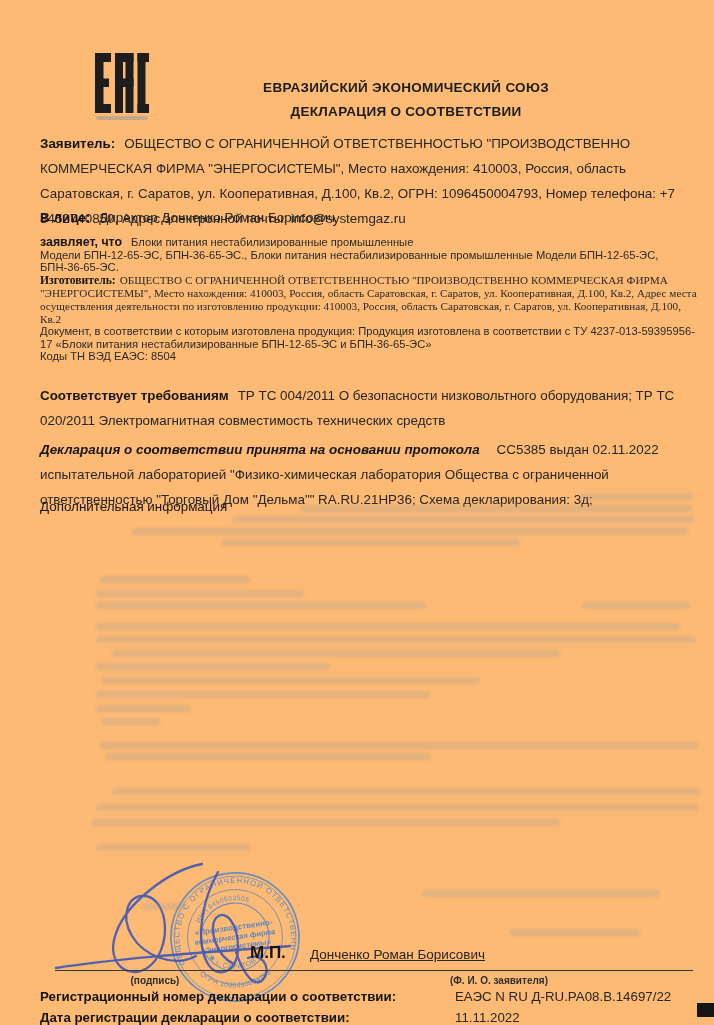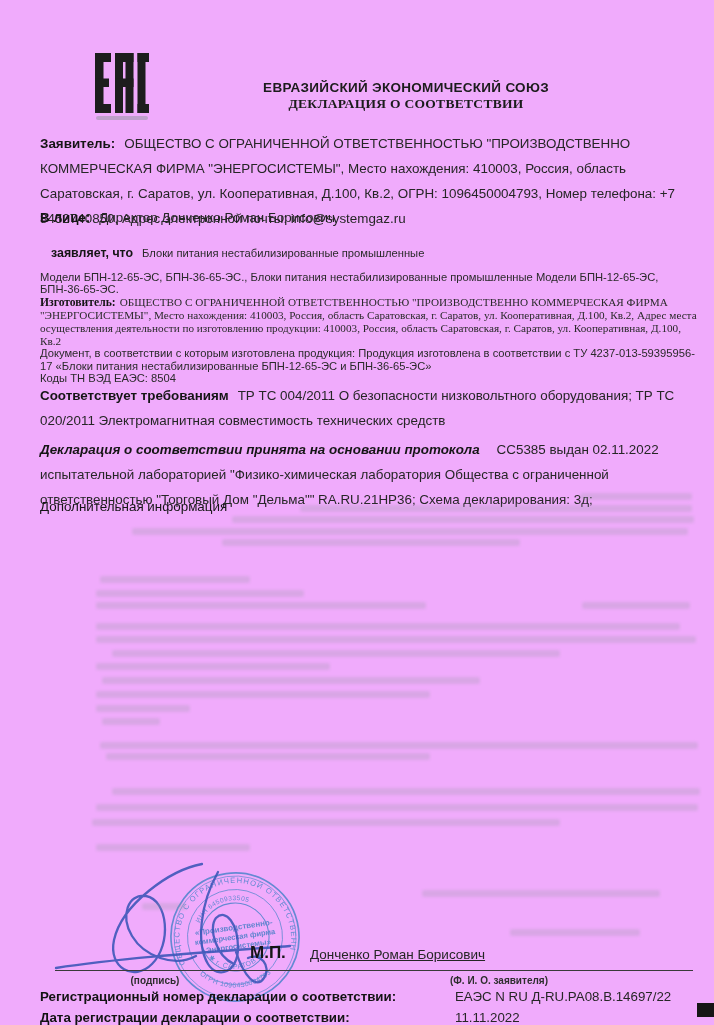--- a/index.html
+++ b/index.html
@@ -1,17 +1,17 @@
 <!DOCTYPE html>
 <html><head>
 <meta charset="utf-8">
 <style>
   html,body{margin:0;padding:0;background:#ffffff;}
   #page{
-    position:relative;width:714px;height:1025px;background:#f0abfc;overflow:hidden;
+    position:relative;width:714px;height:1025px;background:#fdba74;overflow:hidden;
     font-family:"Liberation Sans",sans-serif;color:#242424;
   }
   .abs{position:absolute;}
   
   .hdr{left:110px;width:592px;text-align:center;font-weight:bold;color:#1c1c1c;
        font-size:13.5px;letter-spacing:.3px;}
   
   .eac{left:95px;top:53px;}
   
   .para{left:40px;width:658px;font-size:13.4px;line-height:25px;color:#262626;}
@@ -51,32 +51,32 @@
         <rect x="20" y="25.5" width="18.5" height="8.5"></rect>
         <rect x="42.5" y="0" width="8" height="60"></rect>
         <rect x="42.5" y="0" width="11.5" height="9"></rect>
         <rect x="42.5" y="51" width="11.5" height="9"></rect>
       </g>
     </svg>
     <div class="ghost" style="left:1px;top:63px;width:52px;height:3.5px;opacity:.5;filter:blur(.7px);"></div>
   </div>
 
   <div class="abs hdr" style="top:80px;">ЕВРАЗИЙСКИЙ ЭКОНОМИЧЕСКИЙ СОЮЗ</div>
-  <div class="abs hdr" style="top:96px;font-family:Liberation Serif, serif;">ДЕКЛАРАЦИЯ О СООТВЕТСТВИИ</div>
+  <div class="abs hdr" style="top:104px;">ДЕКЛАРАЦИЯ О СООТВЕТСТВИИ</div>
 
   <p class="abs para" style="top:131px;margin:0;">
     <span class="blabel gap">Заявитель:</span><span>ОБЩЕСТВО С ОГРАНИЧЕННОЙ ОТВЕТСТВЕННОСТЬЮ "ПРОИЗВОДСТВЕННО КОММЕРЧЕСКАЯ ФИРМА "ЭНЕРГОСИСТЕМЫ", Место нахождения: 410003, Россия, область Саратовская, г. Саратов, ул. Кооперативная, Д.100, Кв.2, ОГРН: 1096450004793, Номер телефона: +7 8452740850, Адрес электронной почты: info@systemgaz.ru</span>
   </p>
 
   <p class="abs para" style="top:205px;margin:0;">
     <span class="blabel gap">В лице:</span><span>Директор Донченко Роман Борисович</span>
   </p>
 
   <div class="abs dense" style="top:236px;">
-    <p style="margin:11px;">
+    <p style="margin:0;">
       <span class="blabel gap">заявляет, что</span><span>Блоки питания нестабилизированные промышленные</span>
     </p>
     <p style="margin:0;">Модели БПН-12-65-ЭС, БПН-36-65-ЭС., Блоки питания нестабилизированные промышленные Модели БПН-12-65-ЭС, БПН-36-65-ЭС.</p>
     <p style="margin:0;font-family:Liberation Serif, serif;">
       <span class="blabel" style="font-size:11.6px;margin-right:4px;">Изготовитель:</span><span>ОБЩЕСТВО С ОГРАНИЧЕННОЙ ОТВЕТСТВЕННОСТЬЮ "ПРОИЗВОДСТВЕННО КОММЕРЧЕСКАЯ ФИРМА "ЭНЕРГОСИСТЕМЫ", Место нахождения: 410003, Россия, область Саратовская, г. Саратов, ул. Кооперативная, Д.100, Кв.2, Адрес места осуществления деятельности по изготовлению продукции: 410003, Россия, область Саратовская, г. Саратов, ул. Кооперативная, Д.100, Кв.2</span>
     </p>
     <p style="margin:0;">Документ, в соответствии с которым изготовлена продукция: Продукция изготовлена в соответствии с ТУ 4237-013-59395956-17 «Блоки питания нестабилизированные БПН-12-65-ЭС и БПН-36-65-ЭС»</p>
     <p style="margin:0;">Коды ТН ВЭД ЕАЭС: 8504</p>
   </div>
 

